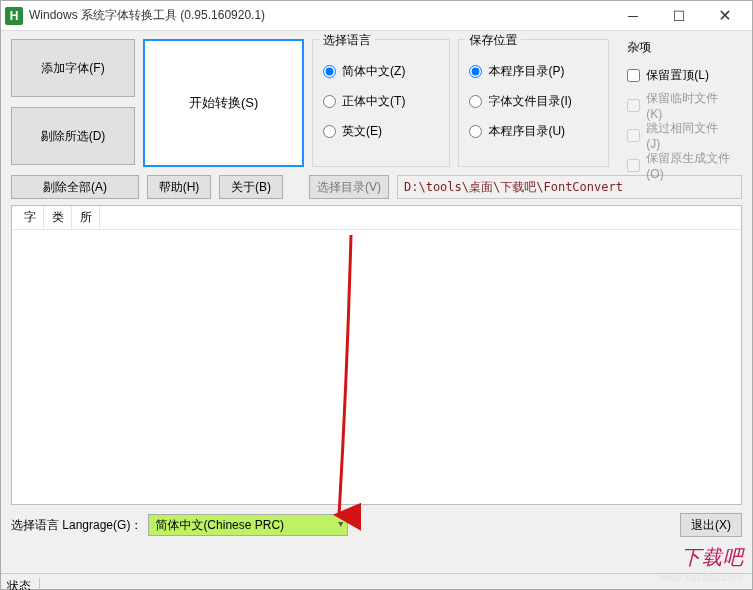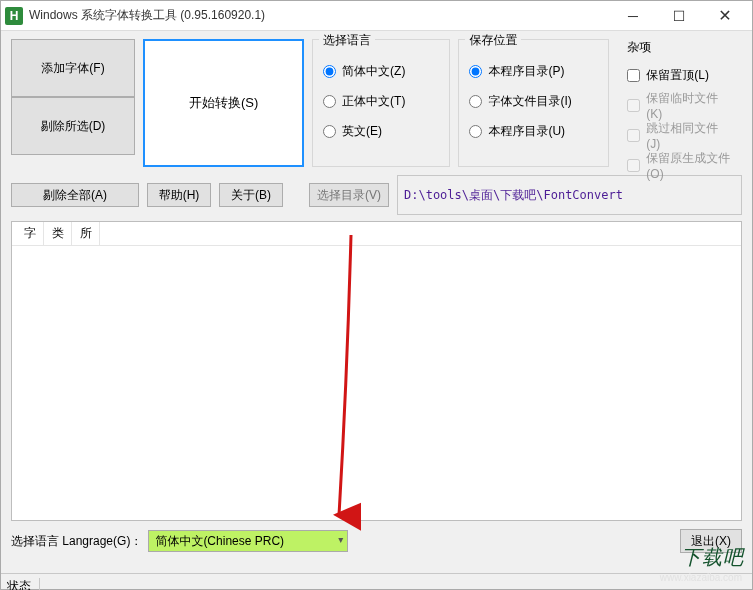--- a/index.html
+++ b/index.html
@@ -45,21 +45,21 @@
     .titlebar-btn.close { font-size:16px; }
     .client {
       padding: 8px 10px 0 10px;
     }
     .toprow {
       display:flex;
       gap: 8px;
     }
     .leftbtns {
       width: 128px;
-      display:flex; flex-direction:column; 
+      display:flex; flex-direction:column; gap:10px;
     }
     .btn {
       background:#e1e1e1;
       border:1px solid #adadad;
       text-align:center;
       display:flex; align-items:center; justify-content:center;
       font-size:12px;
       cursor:default;
     }
     .btn-tall { height:58px; }
@@ -105,24 +105,24 @@
     }
     .select-dir-btn {
       height:24px; width:80px;
       border:1px solid #adadad;
       background:#e1e1e1;
       display:flex; align-items:center; justify-content:center;
       color:#777;
     }
     .path-box {
       flex:1;
-      height:40px;
+      height:24px;
       border:1px solid #c7c7c7;
       background:#f0f0f0;
-      color:#4c1d95;
+      color:#7f1d1d;
       padding:0 6px;
       display:flex; align-items:center;
       font-family: monospace, "SimSun";
       font-size:12px;
     }
     .listarea {
       margin-top:6px;
       background:#fff;
       border:1px solid #bdbdbd;
       height:300px;
@@ -177,21 +177,21 @@
       font-size:12px;
     }
     .statusbar .sep {
       border-left:1px solid #c8c8c8;
       height:16px;
       margin:0 8px;
     }
     .watermark {
       position:absolute;
       right:8px; bottom:18px;
-      color:#14532d;
+      color:#be185d;
       font-size:20px;
       font-style:italic;
       letter-spacing:1px;
       pointer-events:none;
     }
     .watermark-sub {
       position:absolute;
       right:10px; bottom:6px;
       color:#e2e2e2;
       font-size:10px;

